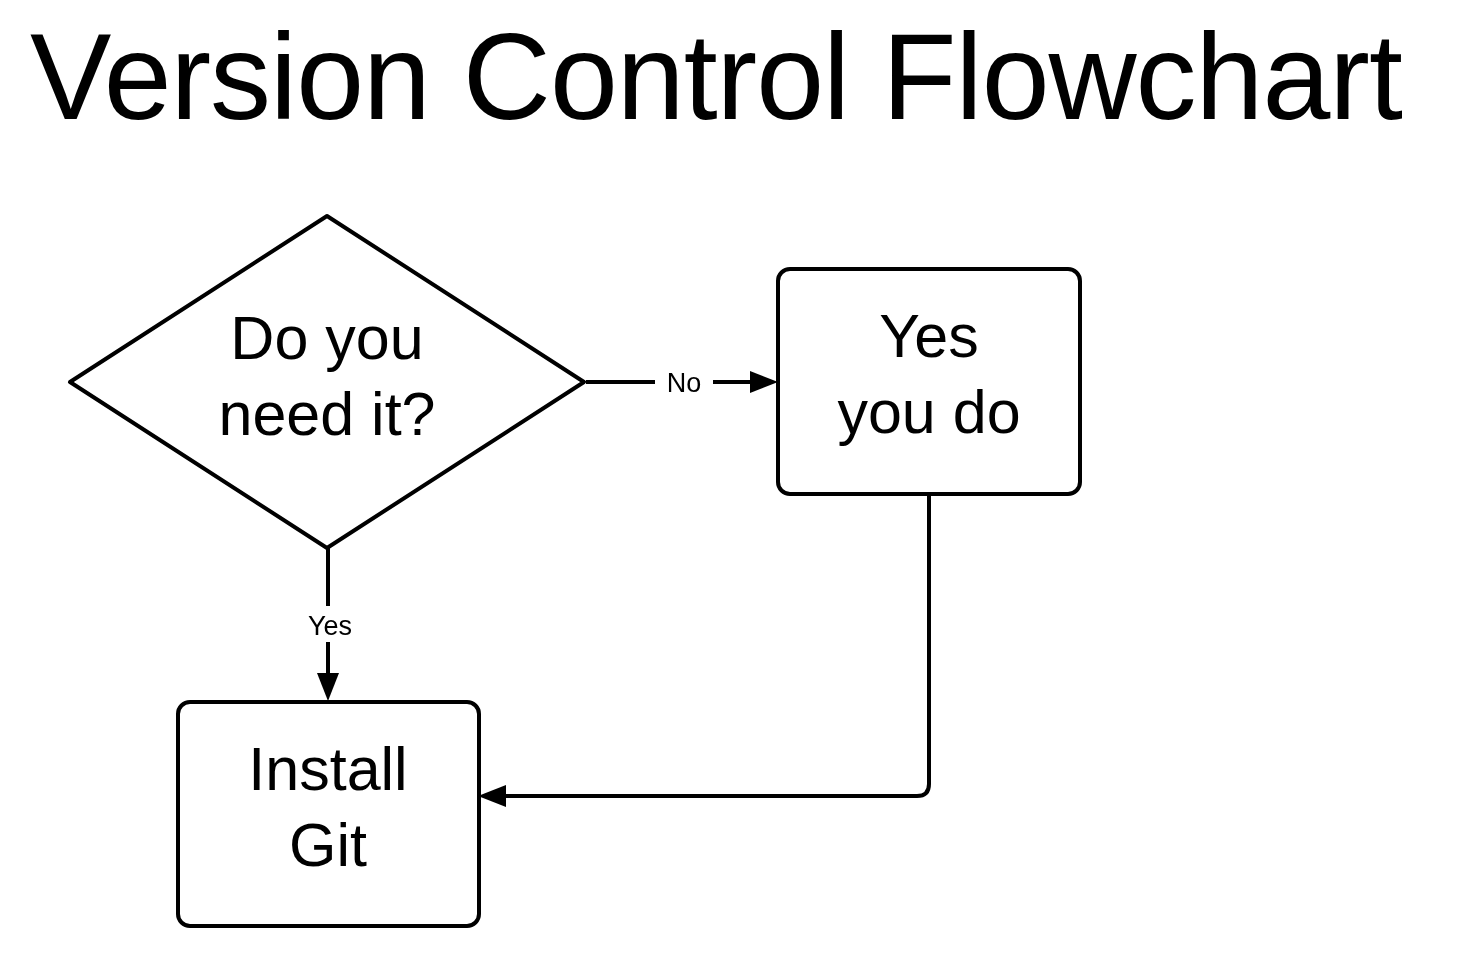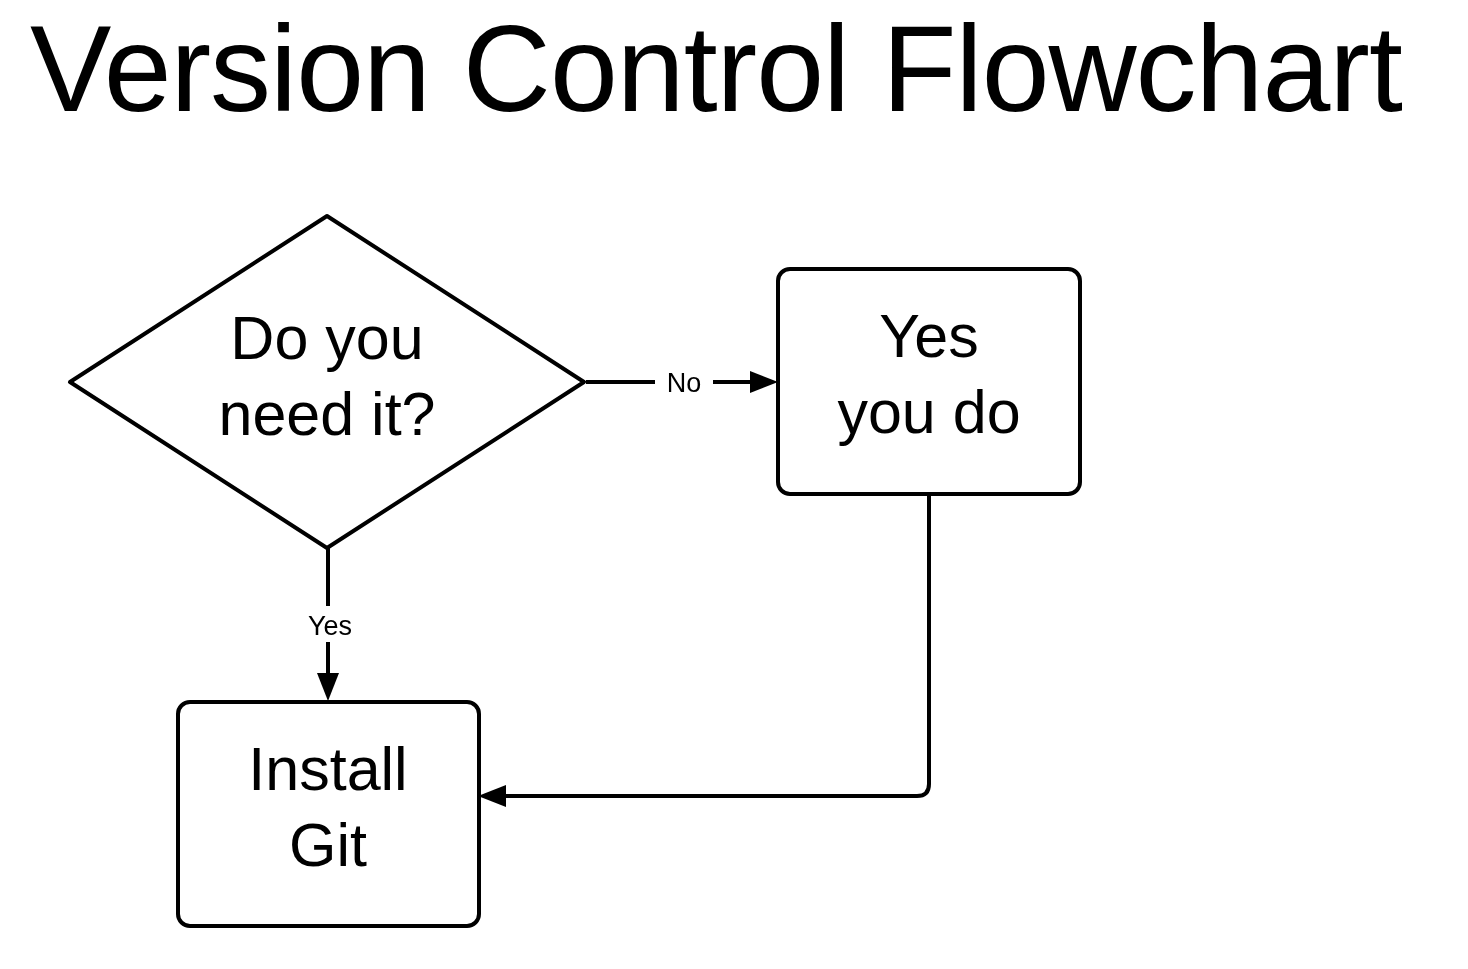--- a/index.html
+++ b/index.html
@@ -17,21 +17,21 @@
   }
   #canvas {
     position: relative;
     width: 1468px;
     height: 969px;
     background: #ffffff;
   }
   #page-title {
     position: absolute;
     left: 30px;
-    top: 8px;
+    top: 16px;
     width: 1430px;
     font-size: 122px;
     line-height: 122px;
     font-weight: 400;
     letter-spacing: -1px;
     white-space: nowrap;
     color: #000000;
   }
   #flow-svg {
     position: absolute;

